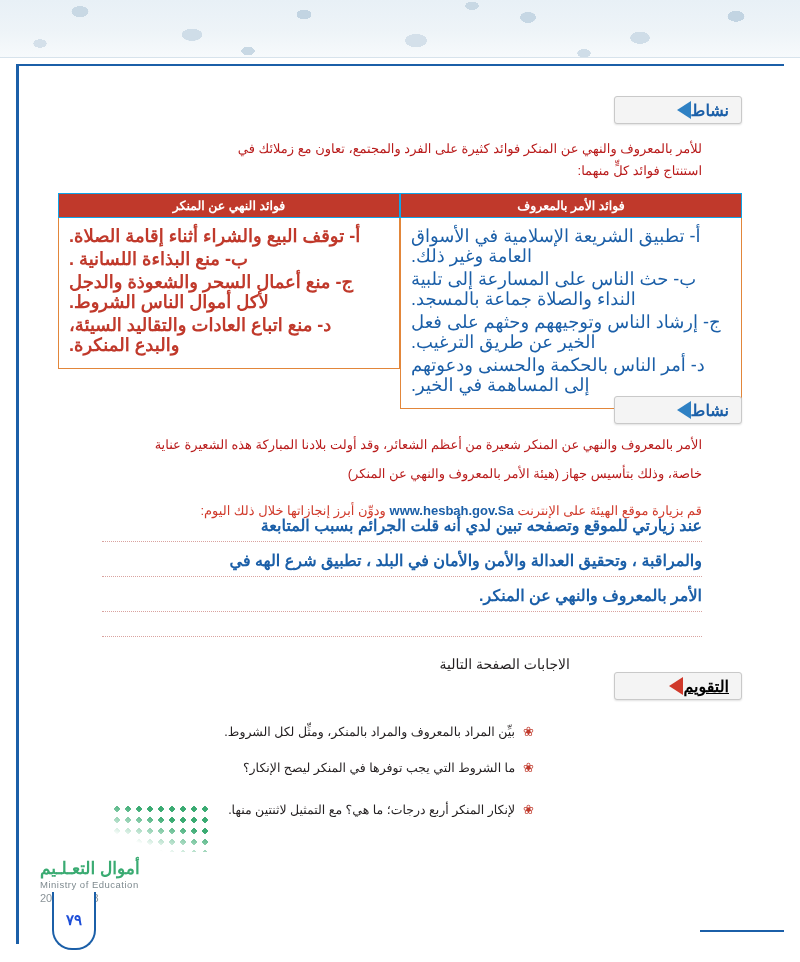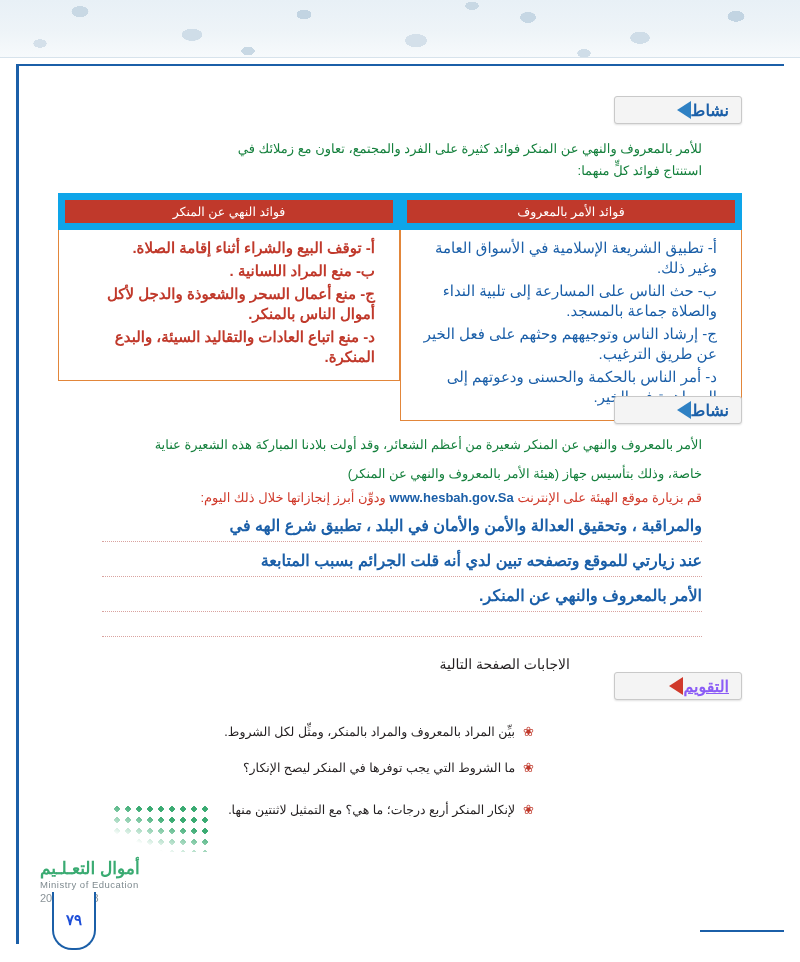--- a/index.html
+++ b/index.html
@@ -90,75 +90,76 @@
     color: #1b5fa8;
     padding-right: 12px;
   }
   .tab .tab-arrow {
     width: 0; height: 0;
     margin-left: 6px;
     border-top: 9px solid transparent;
     border-bottom: 9px solid transparent;
     border-right: 14px solid #2f81c4;
   }
-  .tab.eval .tab-label { color: #8b5cf6; text-decoration: underline; }
+  .tab.eval .tab-label { color: #000000; text-decoration: underline; }
   .tab.eval .tab-arrow { border-right-color: #d0392b; }
 
   
   .para {
     position: absolute;
     font-size: 13px;
     line-height: 22px;
-    color: #15803d;
+    color: #b91c1c;
     text-align: right;
     direction: rtl;
   }
 
   
   .tbl {
     position: absolute;
     top: 193px;
     right: 58px;
     width: 684px;
     display: flex;
     direction: rtl;
   }
   .tbl-col { width: 50%; }
   .tbl-head {
     background: #c0392b;
     color: #ffffff;
     font-size: 12.5px;
-    font-weight: normal;
+    font-weight: bold;
     text-align: center;
     padding: 4px 0;
-    border: 7px solid #0ea5e9;
+    border: 1px solid #0ea5e9;
   }
   .tbl-body {
     border: 1px solid #e2863a;
     border-top: none;
-    padding: 8px 24px 10px 10px;
+    padding: 8px 18px 10px 10px;
     min-height: 150px;
     box-sizing: border-box;
-    font-size: 15px;
+    font-size: 18px;
     line-height: 20px;
     color: #1b5fa8;
-    text-align: right;
+    text-align: left;
     direction: rtl;
   }
   .tbl-body.blue { color: #1b5fa8; }
   .tbl-body.red  { color: #c0392b; font-weight: bold; }
   .tbl-body p { margin: 0 0 3px 0; }
 
   
   .link-line {
     position: absolute;
     font-size: 13px;
     line-height: 22px;
     direction: rtl;
     color: #d03a2b;
+    margin-top: 13px;
   }
   .link-url {
     color: #1b5fa8;
     font-weight: bold;
     direction: ltr;
     unicode-bidi: embed;
   }
 
   
   .answer-block {
@@ -293,44 +294,44 @@
       <p>أ- تطبيق الشريعة الإسلامية في الأسواق العامة وغير ذلك.</p>
       <p>ب- حث الناس على المسارعة إلى تلبية النداء والصلاة جماعة بالمسجد.</p>
       <p>ج- إرشاد الناس وتوجيههم وحثهم على فعل الخير عن طريق الترغيب.</p>
       <p>د- أمر الناس بالحكمة والحسنى ودعوتهم إلى المساهمة في الخير.</p>
     </div>
   </div>
   <div class="tbl-col">
     <div class="tbl-head">فوائد النهي عن المنكر</div>
     <div class="tbl-body red">
       <p>أ-      توقف البيع والشراء أثناء إقامة الصلاة.</p>
-      <p>ب- منع المراد اللسانية .</p>
-      <p>ج- منع أعمال السحر والشعوذة والدجل لأكل أموال الناس بالمنكر.</p>
+      <p>ب- منع البذاءة اللسانية .</p>
+      <p>ج- منع أعمال السحر والشعوذة والدجل لأكل أموال الناس الشروط.</p>
       <p>د- منع اتباع العادات والتقاليد السيئة، والبدع المنكرة.</p>
     </div>
   </div>
 </div>
 
 <div class="tab" style="top:396px; right:58px;">
   <span class="tab-label">نشاط</span>
   <span class="tab-arrow"></span>
 </div>
 
 <div class="para" style="top:434px; right:98px; width:620px;">الأمر بالمعروف والنهي عن المنكر شعيرة من أعظم الشعائر، وقد أولت بلادنا المباركة هذه الشعيرة عناية</div>
 <div class="para" style="top:463px; right:98px; width:620px;">خاصة، وذلك بتأسيس جهاز (هيئة الأمر بالمعروف والنهي عن المنكر)</div>
 
 <div class="link-line" style="top:487px; right:98px; width:620px;">
   <span>قم بزيارة موقع الهيئة على الإنترنت</span>
   <span class="link-url">www.hesbah.gov.Sa</span>
   <span>ودوِّن أبرز إنجازاتها خلال ذلك اليوم:</span>
 </div>
 
 <div class="answer-block">
+  <div class="answer-line">عند زيارتي للموقع وتصفحه تبين لدي أنه قلت الجرائم بسبب المتابعة</div>
   <div class="answer-line">والمراقبة ، وتحقيق العدالة والأمن والأمان في البلد ، تطبيق شرع الهه في</div>
-  <div class="answer-line">عند زيارتي للموقع وتصفحه تبين لدي أنه قلت الجرائم بسبب المتابعة</div>
   <div class="answer-line">الأمر بالمعروف والنهي عن المنكر.</div>
   <div class="answer-line blank"></div>
 </div>
 
 <div class="tab eval" style="top:672px; right:58px;">
   <span class="tab-label">التقويم</span>
   <span class="tab-arrow"></span>
 </div>
 
 <div class="eval-note">الاجابات الصفحة  التالية</div>

